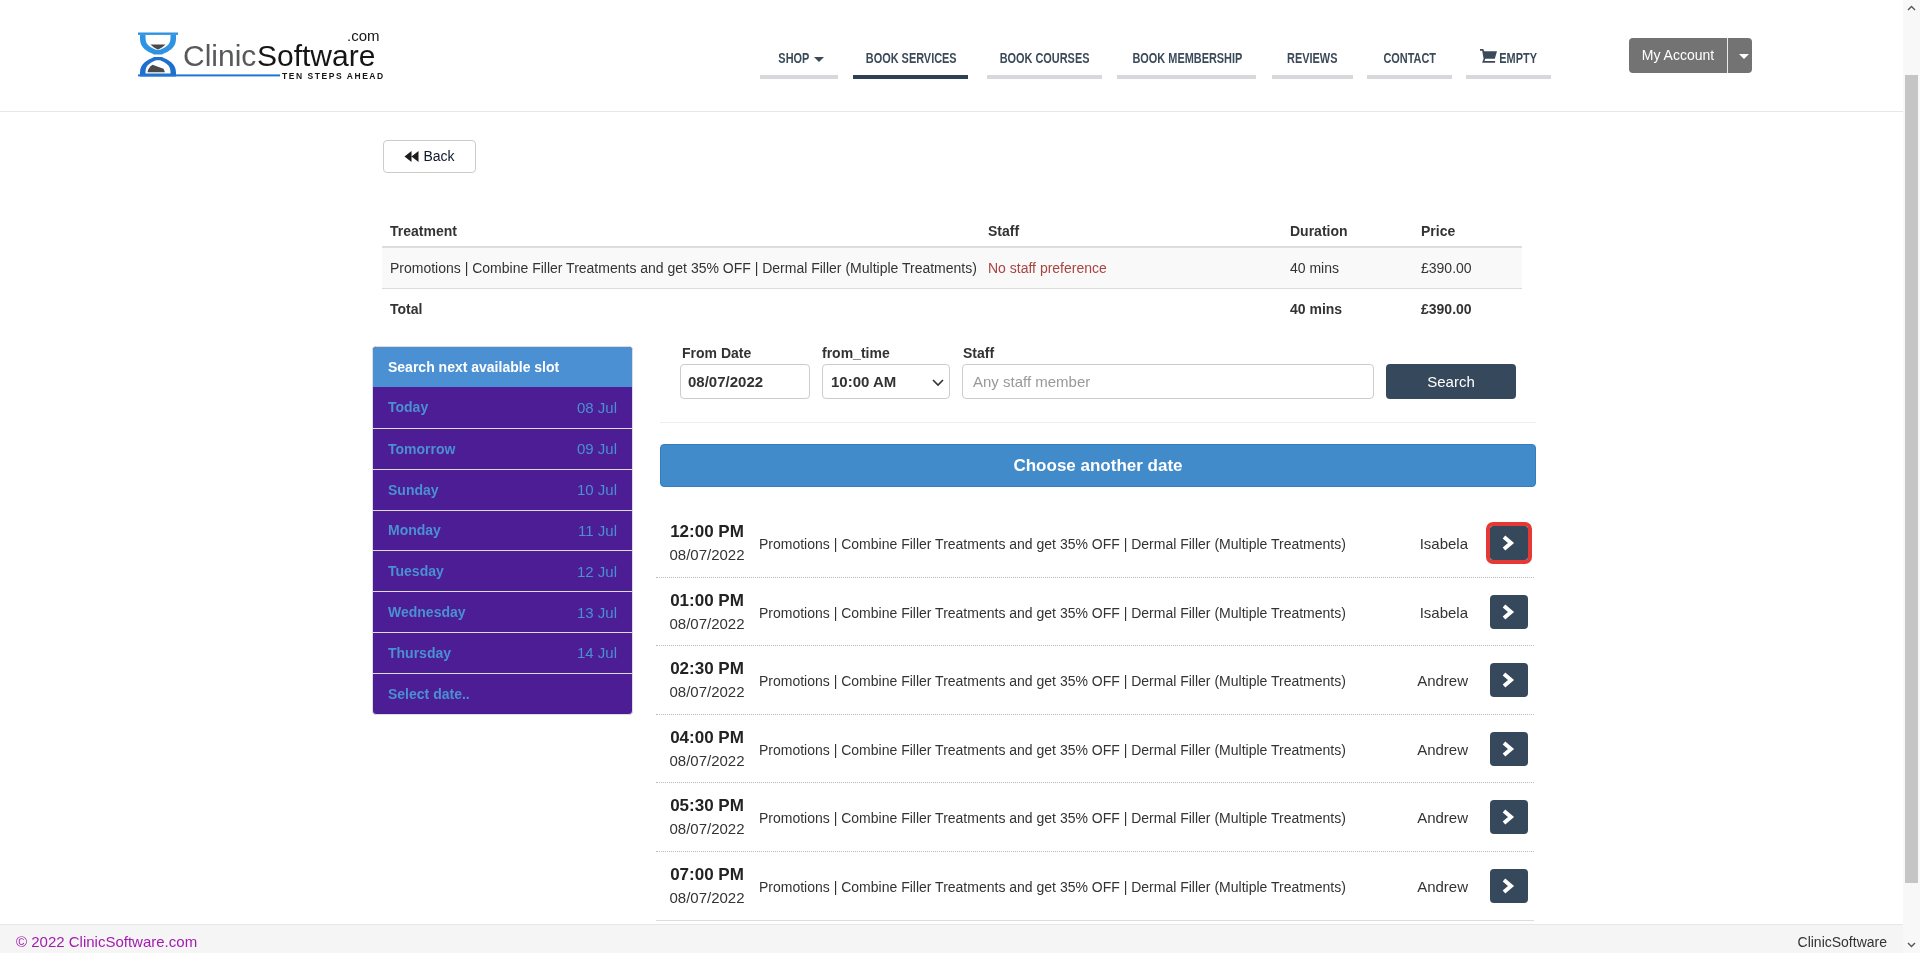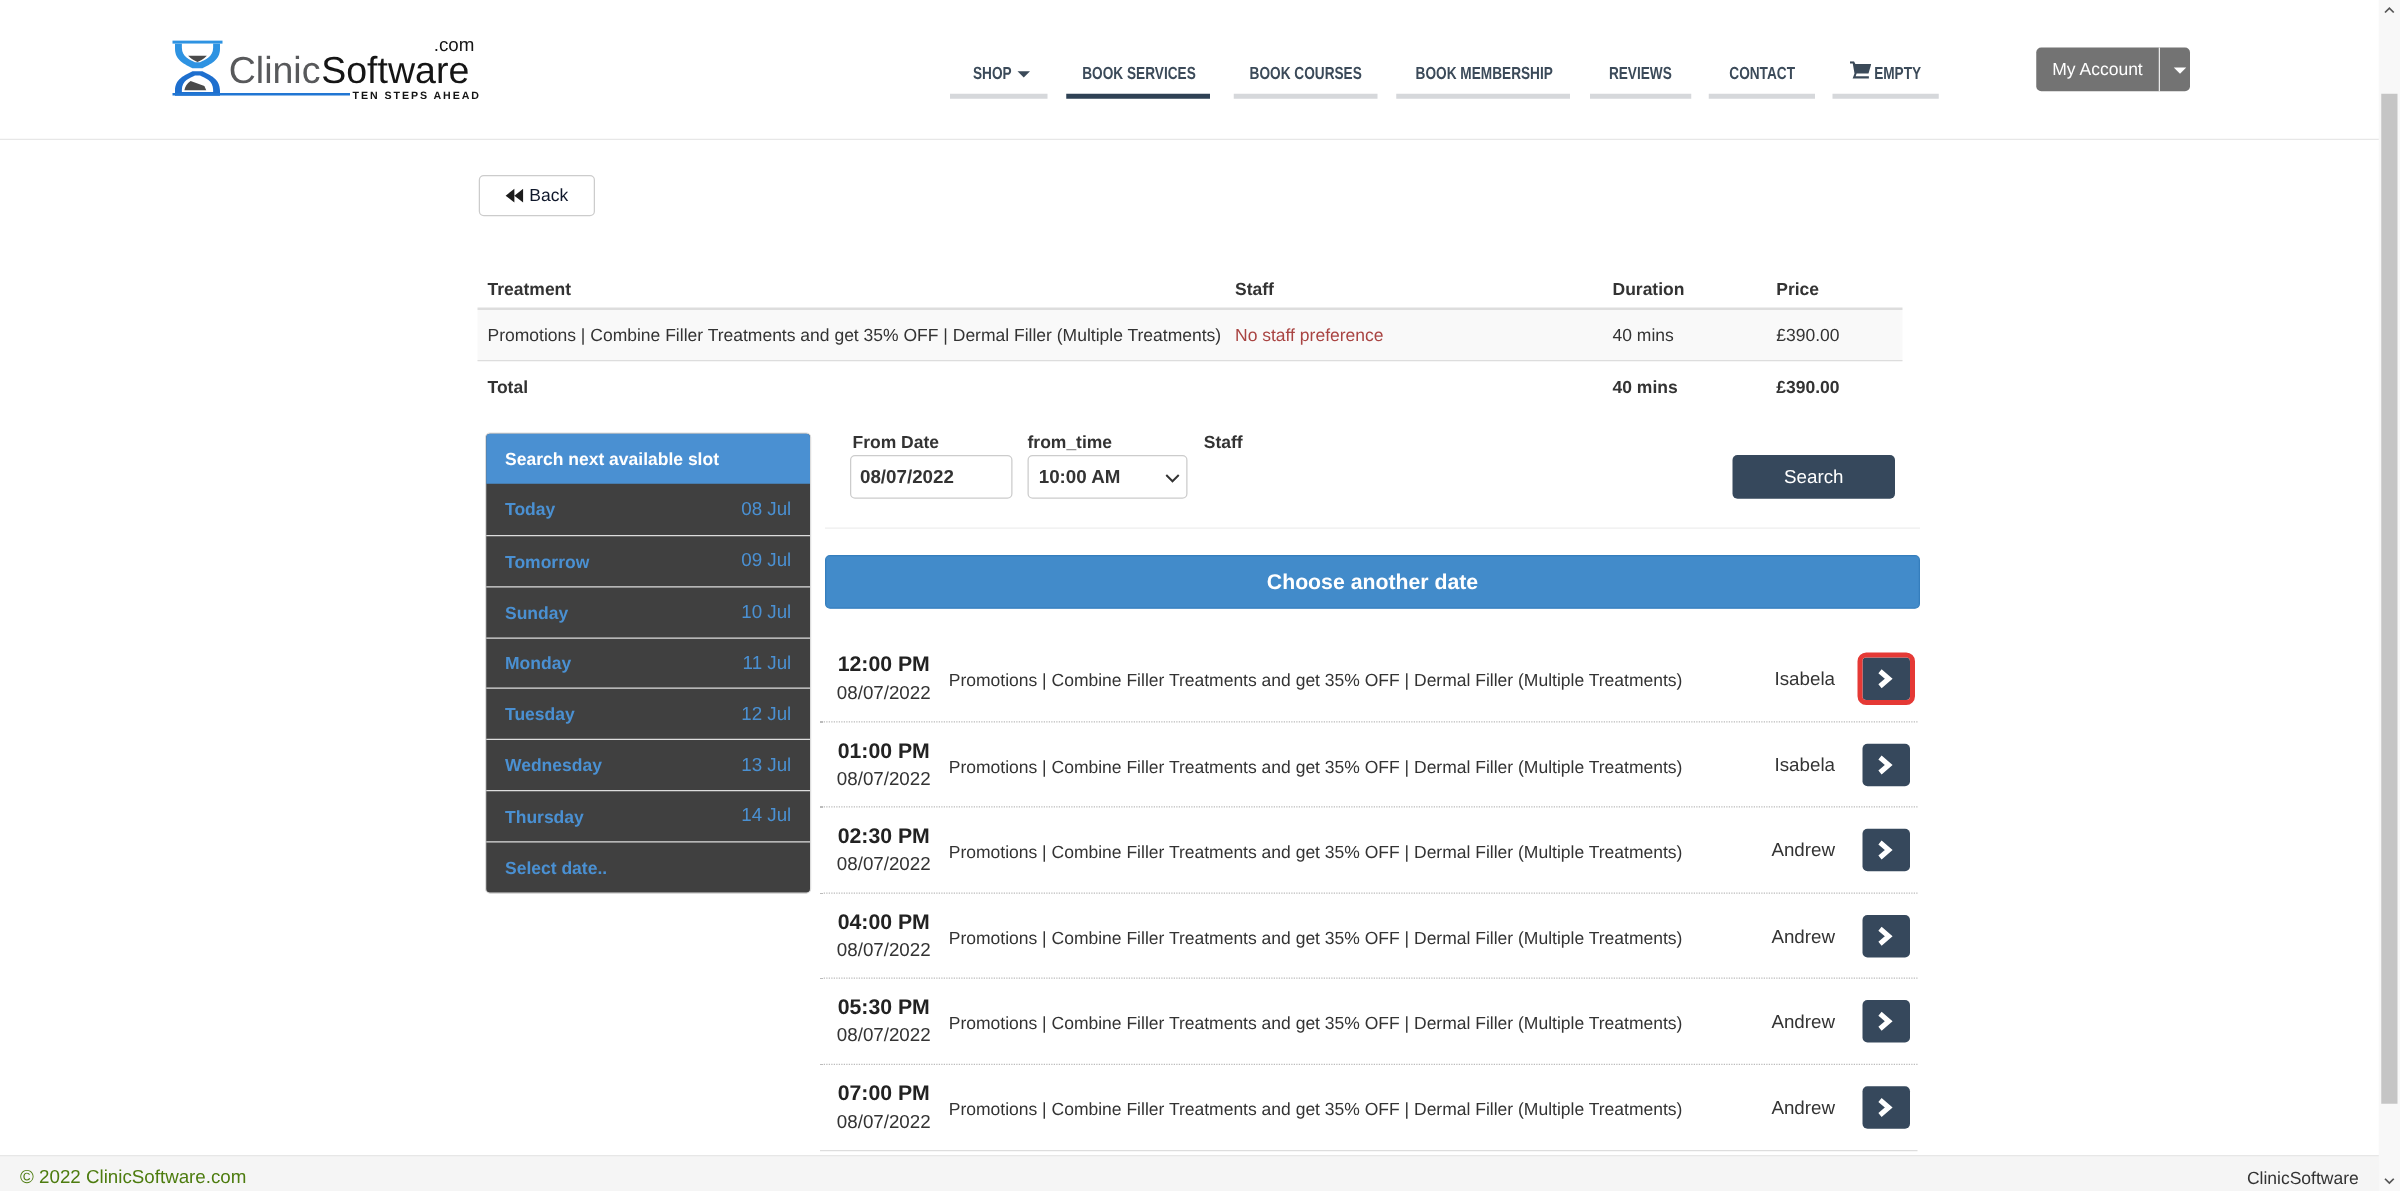--- a/index.html
+++ b/index.html
@@ -42,22 +42,22 @@
 .c1 { left:8px; width:590px; }
 .c2 { left:606px; width:290px; }
 .c3 { left:908px; width:140px; }
 .c4 { left:1039px; width:80px; }
 .ttable .hrow .cell { font-weight:bold; }
 .ttable .row1 { position:relative; height:41px; background:#f9f9f9; border-bottom:1px solid #ddd; }
 .ttable .row2 { position:relative; height:40px; }
 .redtext { color:#a94442; }
 
 
-.panel { position:absolute; left:388px; top:346px; width:261px;
-  border:1px solid #ddd; border-radius:4px; background:#404040; }
+.panel { position:absolute; left:372px; top:346px; width:261px;
+  border:1px solid #ddd; border-radius:4px; background:#4c1d95; }
 .panel-head { background:#4a90d2; color:#fff; font-weight:bold; font-size:14px;
   height:40px; line-height:40px; padding:0 15px; border-radius:3px 3px 0 0; }
 .panel-row { display:flex; justify-content:space-between; align-items:center; height:40.85px;
   padding:0 15px; border-top:1px solid #ddd; font-size:15px; }
 .panel-row.nb { border-top:none; }
 .panel-row .d1 { color:#4a90d2; font-weight:bold; font-size:14px; }
 .panel-row .d2 { color:#4a90d2; }
 
 
 .flabel { position:absolute; top:345px; font-size:14px; font-weight:bold; color:#333; }
@@ -85,21 +85,21 @@
 .slot .treat { position:absolute; left:103px; top:27px; font-size:14px; color:#333; }
 .slot .staff { position:absolute; right:66px; top:26px; font-size:15px; color:#333; text-align:right; }
 .slot .gobtn { position:absolute; right:6px; top:17px; width:38px; height:34px;
   background:#36485c; border-radius:4px; }
 .slot .gobtn.focus { outline:4px solid #e53935; border-radius:3px; }
 .gobtn svg { position:absolute; left:12px; top:9px; }
 
 
 .footer { position:absolute; left:0; top:924px; width:1920px; height:29px;
   background:#f5f5f5; border-top:1px solid #e7e7e7; }
-.footer .left { position:absolute; left:16px; top:8px; font-size:15px; color:#4d7c0f; }
+.footer .left { position:absolute; left:16px; top:8px; font-size:15px; color:#a21caf; }
 .footer .right { position:absolute; right:33px; top:9px; font-size:14px; color:#333; }
 
 
 .sbar { position:absolute; right:0; top:0; width:17px; height:953px; background:#f8f8f8; z-index:50; }
 .sbar .thumb { position:absolute; left:2px; top:75px; width:13px; height:808px; background:#c5c5c5; }
 .sbar .arr { position:absolute; left:4px; width:9px; height:9px; color:#555; font-size:11px; }
 </style>
 </head>
 <body>
 <div class="page">
@@ -218,20 +218,21 @@
   <div class="flabel" style="left:682px;">From Date</div>
   <div class="flabel" style="left:822px;">from_time</div>
   <div class="flabel" style="left:963px;">Staff</div>
 
   <div class="finput" style="left:680px; width:130px; font-weight:bold; line-height:33px; padding:0 7px;">08/07/2022</div>
   <div class="finput seldiv" style="left:822px; width:128px; font-weight:bold; line-height:33px; padding:0 8px;">10:00 AM
     <svg width="12" height="8" viewBox="0 0 12 8" style="position:absolute; right:5px; top:14px;">
       <path d="M1 1 l5 5 l5-5" stroke="#333" stroke-width="1.6" fill="none"></path>
     </svg>
   </div>
+  <div class="finput" style="left:962px; width:412px; color:#999; line-height:33px;">Any staff member</div>
   <div class="searchbtn">Search</div>
 
   <div class="hr1"></div>
   <div class="choosebtn">Choose another date</div>
 
   <div class="slots">
     <div class="slot">
       <div class="time">12:00 PM</div>
         <div class="date">08/07/2022</div>
       <div class="treat">Promotions | Combine Filler Treatments and get 35% OFF | Dermal Filler (Multiple Treatments)</div>

